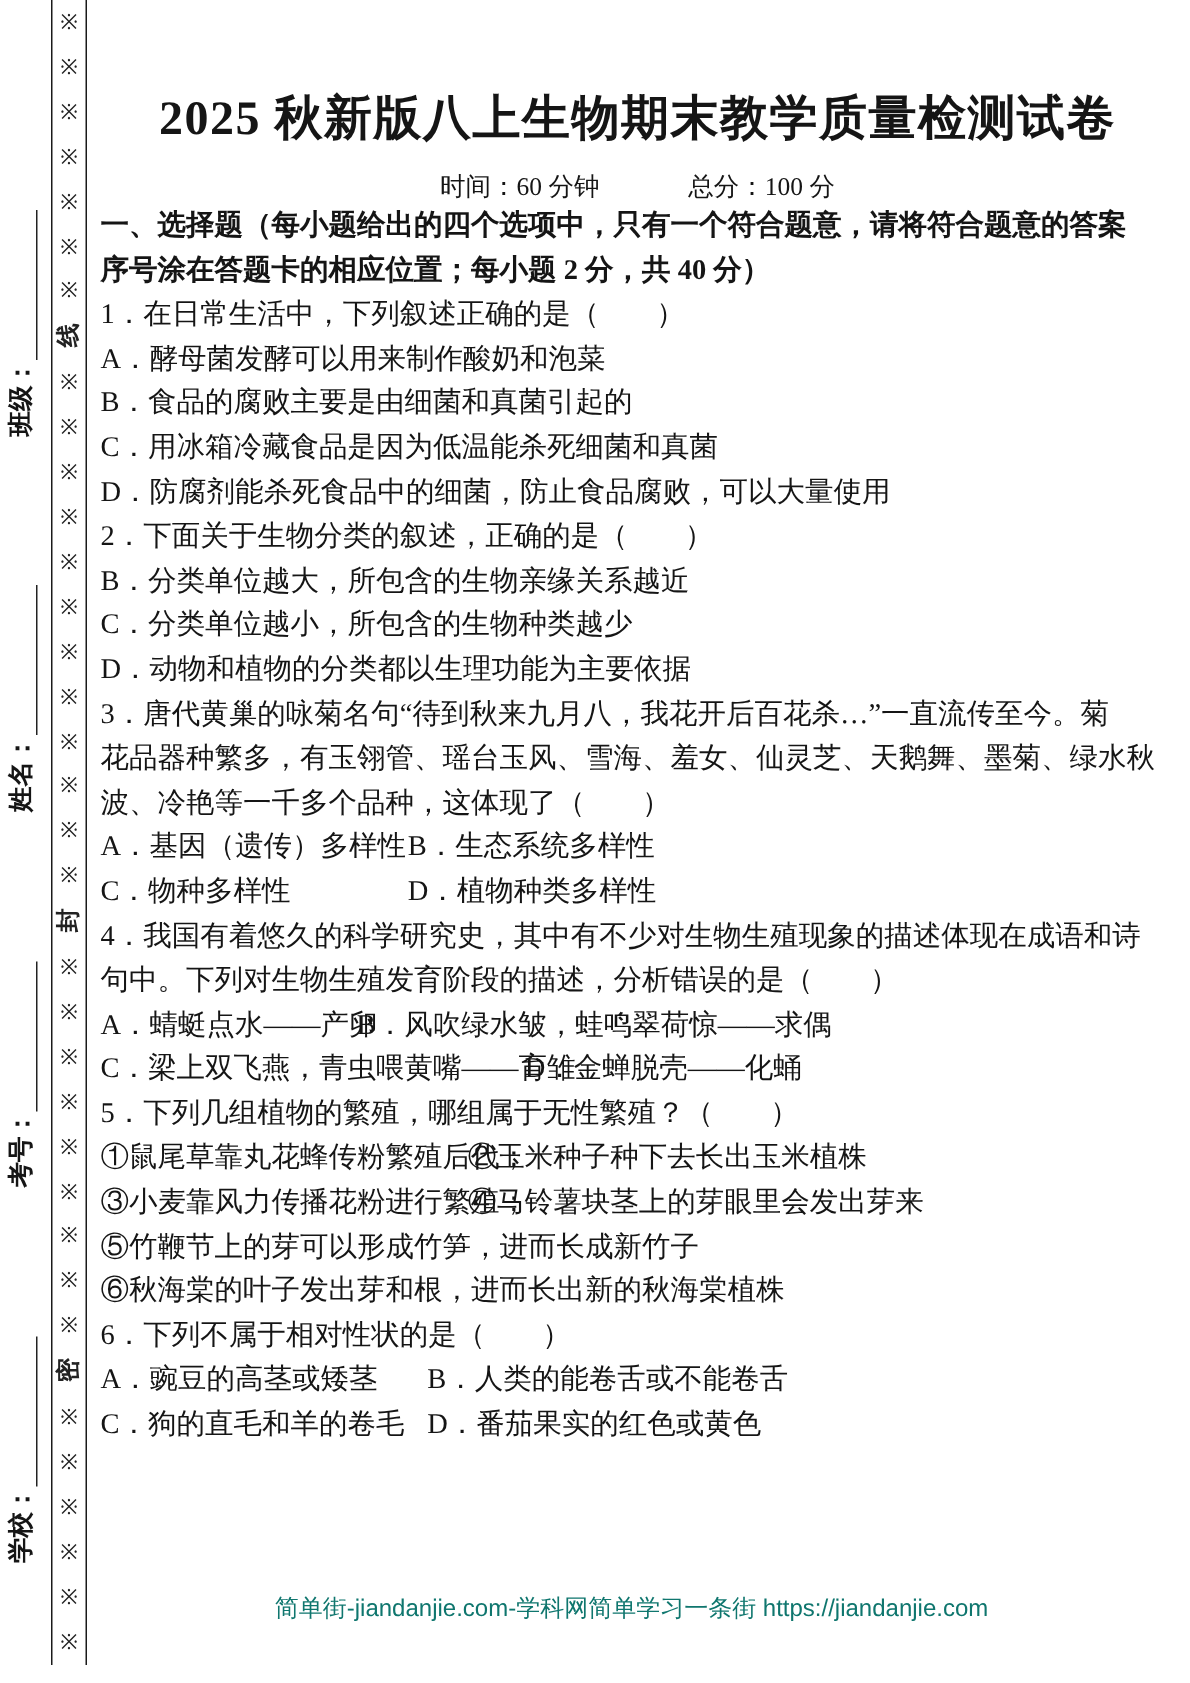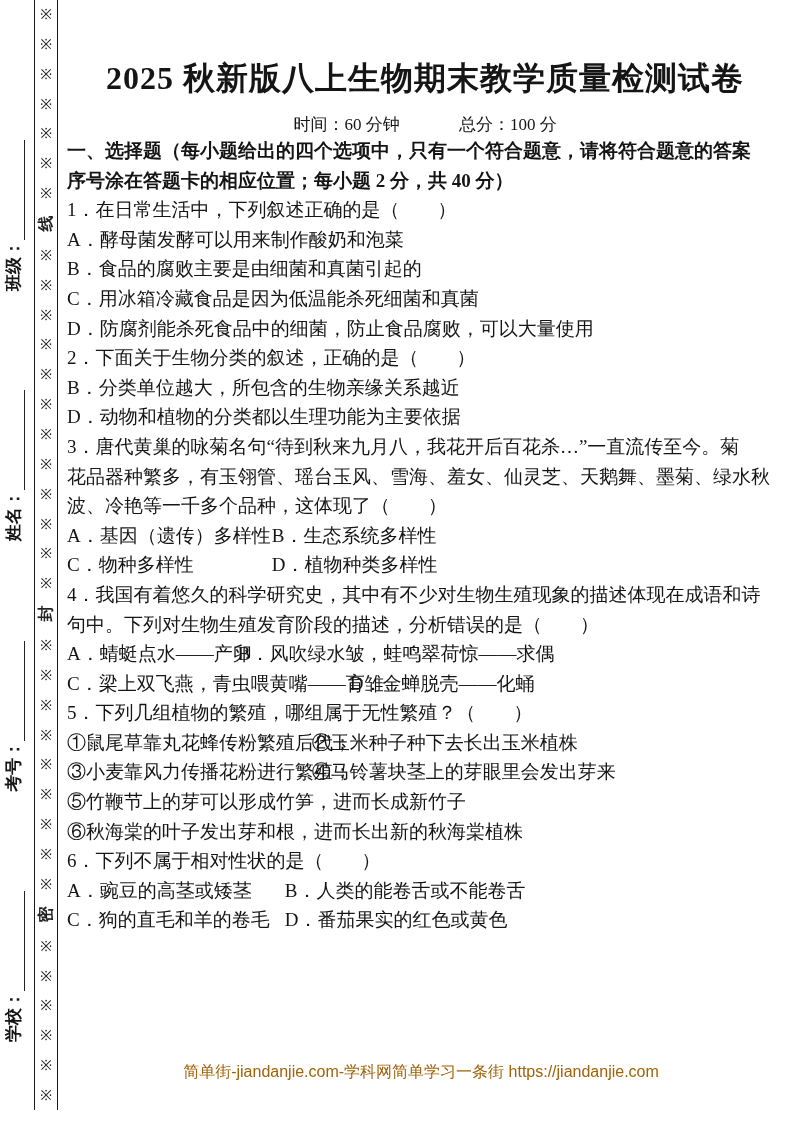--- a/index.html
+++ b/index.html
@@ -75,21 +75,21 @@
   .w213 { width:213px; }
   .w240 { width:240px; }
   .w278 { width:278px; }
 
   .footer {
     position:absolute;
     left:59px; top:1062px;
     width:724px;
     text-align:center;
     font-size:16px;
-    color:#a16207;
+    color:#0f766e;
     font-family:"Liberation Sans","DejaVu Sans",sans-serif;
   }
 </style>
 </head>
 <body>
 
 <div class="margin-fields">
   <span class="m-group">
     <span>学校：</span>
     <span class="m-blank"></span>
@@ -161,20 +161,21 @@
     <div class="line bold">序号涂在答题卡的相应位置；每小题 2 分，共 40 分）</div>
 
     <div class="line">1．在日常生活中，下列叙述正确的是（　　）</div>
     <div class="line">A．酵母菌发酵可以用来制作酸奶和泡菜</div>
     <div class="line">B．食品的腐败主要是由细菌和真菌引起的</div>
     <div class="line">C．用冰箱冷藏食品是因为低温能杀死细菌和真菌</div>
     <div class="line">D．防腐剂能杀死食品中的细菌，防止食品腐败，可以大量使用</div>
 
     <div class="line">2．下面关于生物分类的叙述，正确的是（　　）</div>
     <div class="line">B．分类单位越大，所包含的生物亲缘关系越近</div>
+    <div class="line">C．分类单位越小，所包含的生物种类越少</div>
     <div class="line">D．动物和植物的分类都以生理功能为主要依据</div>
 
     <div class="line">3．唐代黄巢的咏菊名句“待到秋来九月八，我花开后百花杀…”一直流传至今。菊</div>
     <div class="line">花品器种繁多，有玉翎管、瑶台玉风、雪海、羞女、仙灵芝、天鹅舞、墨菊、绿水秋</div>
     <div class="line">波、冷艳等一千多个品种，这体现了（　　）</div>
     <div class="line">
       <span class="col w200">A．基因（遗传）多样性</span>
       <span class="col">B．生态系统多样性</span>
     </div>
     <div class="line">

